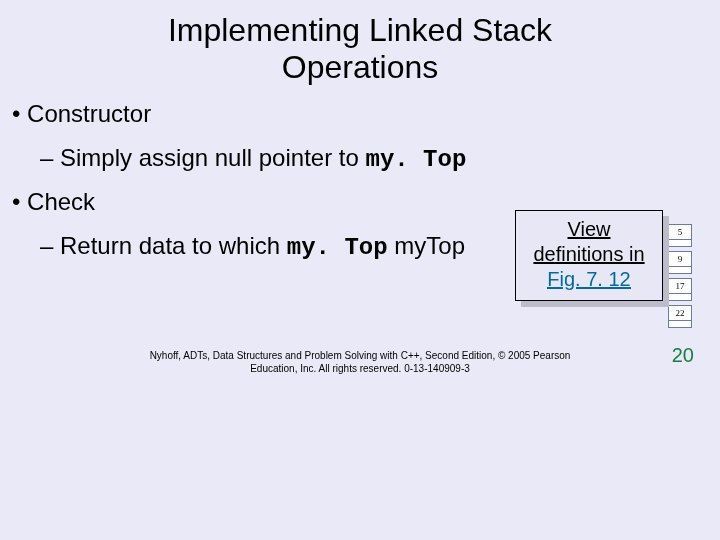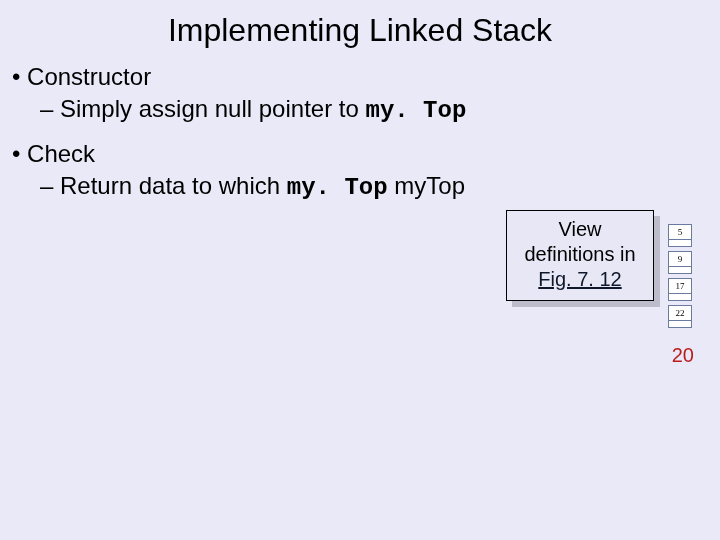--- a/index.html
+++ b/index.html
@@ -32,37 +32,38 @@
     font-size: 24px;
   }
   .b1 {
     margin-top: 14px;
   }
   .b1::before {
     content: "• ";
   }
   .b2 {
     margin-left: 28px;
-    margin-top: 4px;
+    margin-top: 16px;
     text-indent: -18px;
     padding-left: 18px;
     line-height: 1.2;
   }
   .b2::before {
     content: "– ";
   }
   .code {
     font-family: "Courier New", Courier, monospace;
     font-weight: bold;
   }
   .callout-wrap {
     position: absolute;
-    right: 66px;
+    right: 57px;
     top: 210px;
     width: 148px;
+    text-decoration: underline;
   }
   .callout {
     border: 1.5px solid #000;
     background: #e8e7f5;
     text-align: center;
     font-size: 20px;
     padding: 6px 6px 8px 6px;
     line-height: 1.25;
     position: relative;
     z-index: 3;
@@ -70,21 +71,21 @@
   .callout-shadow {
     position: absolute;
     top: 6px;
     left: 6px;
     width: 100%;
     height: 100%;
     background: #bdbccb;
     z-index: 1;
   }
   .callout .link {
-    color: #0f172a;
+    color: #0369a1;
     text-decoration: underline;
     text-align: right;
   }
   .node {
     width: 24px;
     margin: 4px auto 0 auto;
     font-size: 9px;
     text-align: center;
     font-family: "Times New Roman", serif;
   }
@@ -130,31 +131,32 @@
     text-align: center;
     font-size: 10px;
     color: #000;
     line-height: 1.25;
     padding: 0 80px;
   }
   .pagenum {
     position: absolute;
     right: 26px;
     bottom: 18px;
-    color: #b91c1c;
+    color: #15803d;
     font-size: 20px;
   }
 </style>
 </head>
 <body>
 
 <div class="slide">
 
   <div class="title">
     <span>Implementing Linked Stack</span><br>
+    <span>Operations</span>
   </div>
 
   <div class="content">
 
     <div class="b1"><span>Constructor</span></div>
     <div class="b2">
       <span>Simply assign null pointer to </span><span class="code">my. Top</span>
     </div>
 
 
@@ -189,16 +191,20 @@
     <div class="node">
         <span class="data">17</span>
         <span class="ptr"></span>
       </div>
     <div class="node">
         <span class="data">22</span>
         <span class="ptr"></span>
       </div>
   </div>
 
+  <div class="footer">
+    <span>Nyhoff, ADTs, Data Structures and Problem Solving with C++, Second Edition, © 2005 Pearson</span><br>
+    <span>Education, Inc. All rights reserved. 0-13-140909-3</span>
+  </div>
 
   <div class="pagenum">20</div>
 
 </div>
 
 </body></html>

